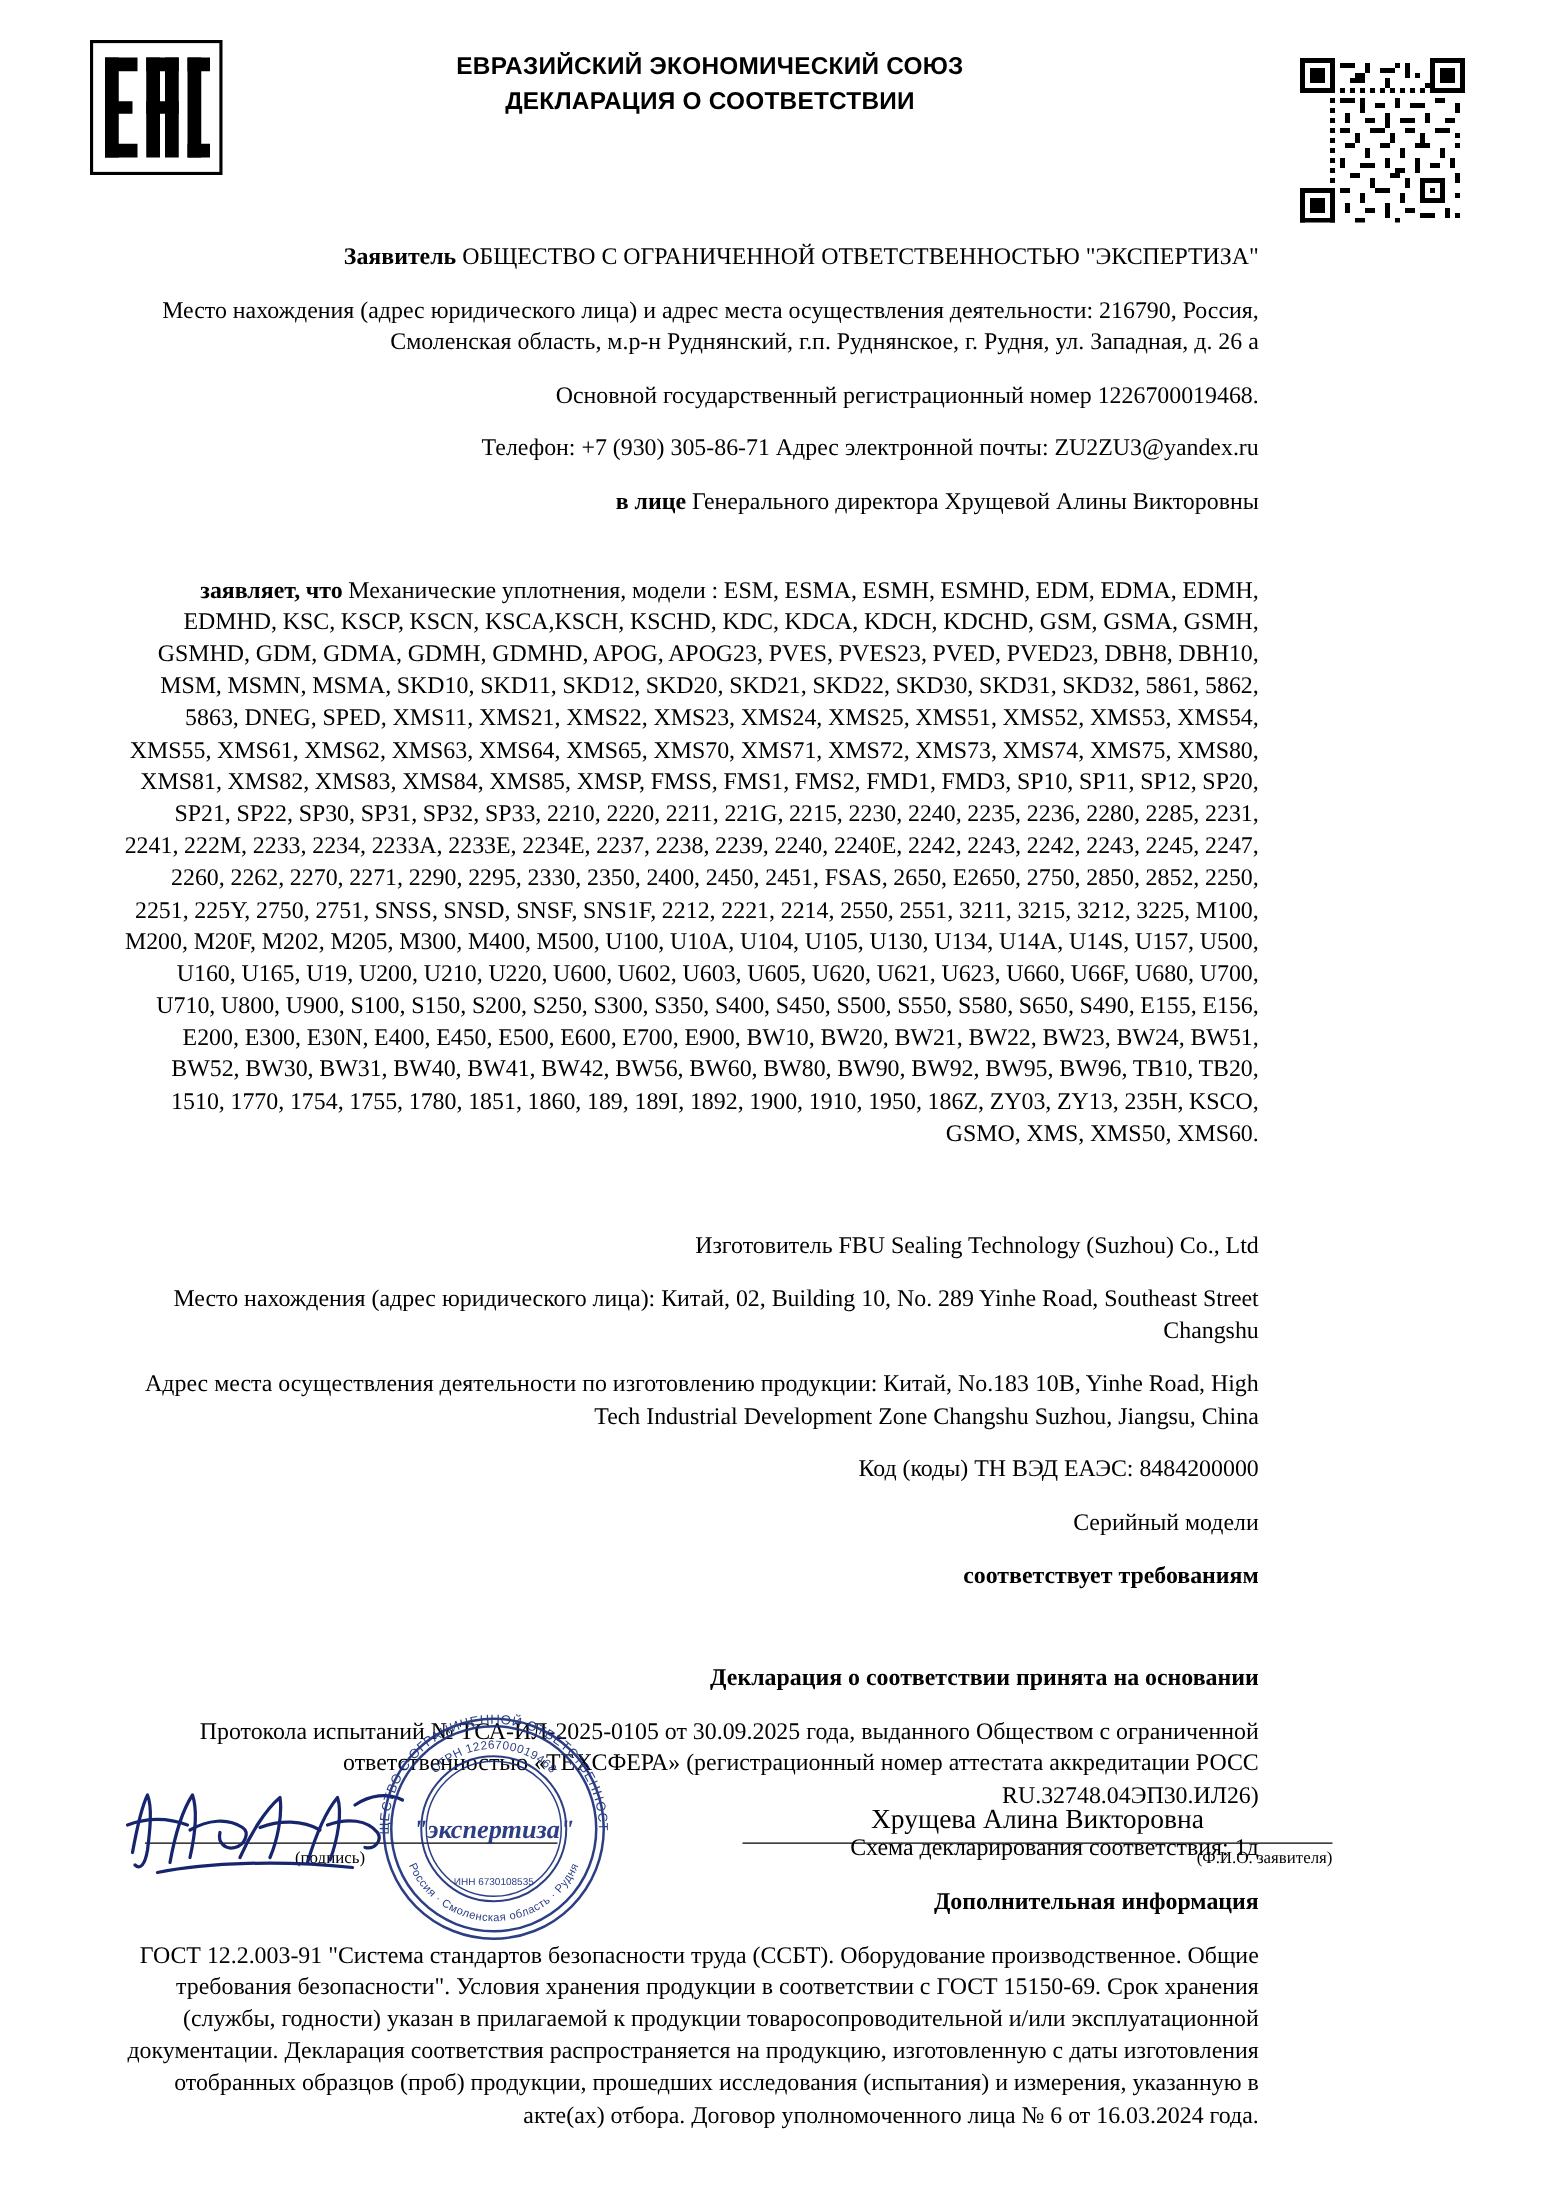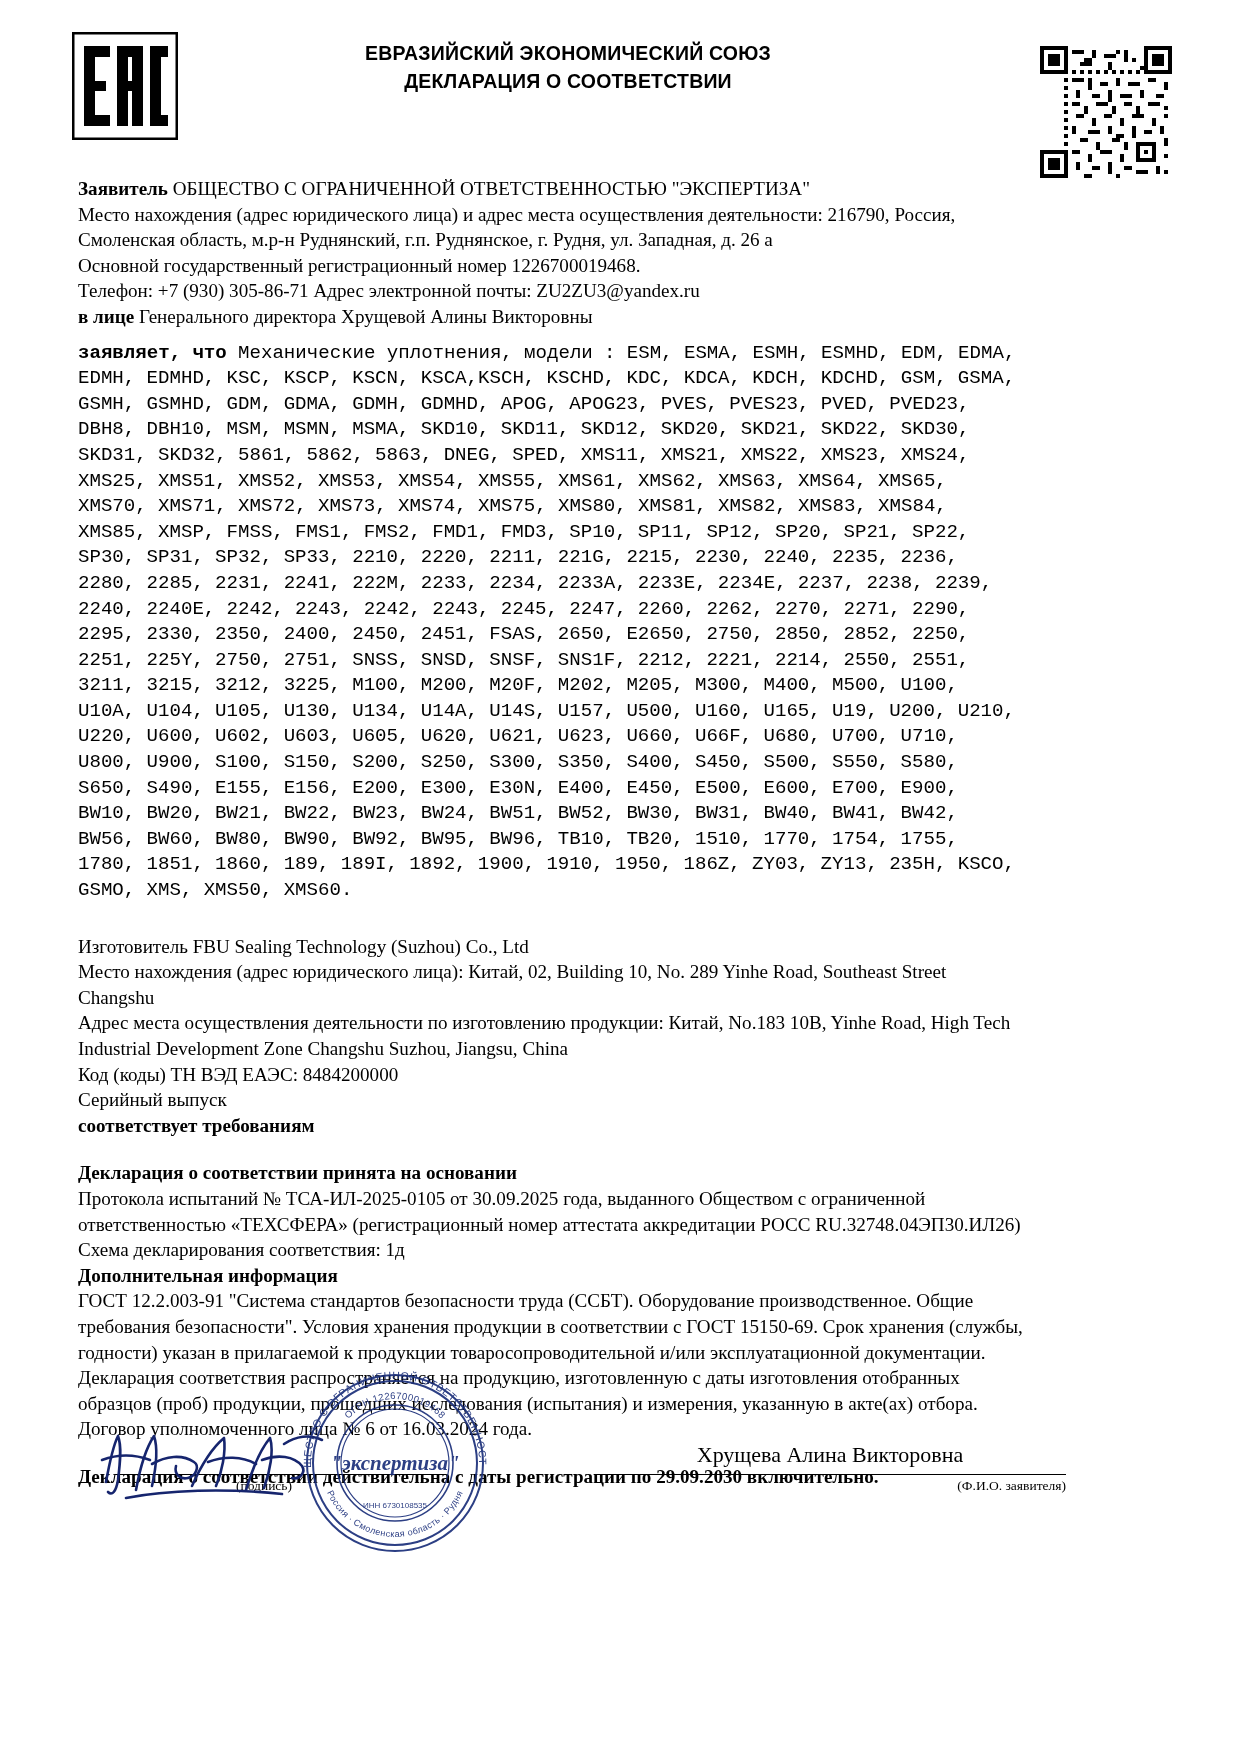--- a/index.html
+++ b/index.html
@@ -64,34 +64,33 @@
   
   .content {
     position: absolute;
     left: 78px;
     top: 176px;
     width: 946px;
     font-size: 19.1px;
     line-height: 25.6px;
   }
   .content p {
-    margin: 0;
-    text-align: left;
+    margin: 17px;
+    text-align: right;
   }
   .b { font-weight: bold; }
   .gap-sm { height: 11px; }
   .gap-md { height: 22px; }
   .gap-lg { height: 30px; }
 
   .models {
     margin: 0;
     text-align: justify;
     text-justify: inter-word;
     word-spacing: -0.2px;
-    font-family: Liberation Mono, monospace;
   }
 
   
   .sig-area {
     position: absolute;
     left: 78px;
     top: 1398px;
     width: 1000px;
   }
   .sig-row {
@@ -324,21 +323,21 @@
 
     <div class="gap-lg"></div>
 
     <p>
       <span>Изготовитель</span>
       <span>FBU Sealing Technology (Suzhou) Co., Ltd</span>
     </p>
     <p>Место нахождения (адрес юридического лица): Китай, 02, Building 10, No. 289 Yinhe Road, Southeast Street Changshu</p>
     <p>Адрес места осуществления деятельности по изготовлению продукции: Китай, No.183 10B, Yinhe Road, High Tech Industrial Development Zone Changshu Suzhou, Jiangsu, China</p>
     <p>Код (коды) ТН ВЭД ЕАЭС: 8484200000</p>
-    <p>Серийный выпуск</p>
+    <p>Серийный модели</p>
     <p class="b">соответствует требованиям</p>
 
     <div class="gap-md"></div>
 
     <p class="b">Декларация о соответствии принята на основании</p>
     <p>Протокола испытаний № ТСА-ИЛ-2025-0105 от 30.09.2025 года, выданного Обществом с ограниченной ответственностью «ТЕХСФЕРА» (регистрационный номер аттестата аккредитации РОСС RU.32748.04ЭП30.ИЛ26)</p>
     <p>Схема декларирования соответствия: 1д</p>
     <p class="b">Дополнительная информация</p>
     <p>ГОСТ 12.2.003-91 "Система стандартов безопасности труда (ССБТ). Оборудование производственное. Общие требования безопасности". Условия хранения продукции в соответствии с ГОСТ 15150-69. Срок хранения (службы, годности) указан в прилагаемой к продукции товаросопроводительной и/или эксплуатационной документации. Декларация соответствия распространяется на продукцию, изготовленную с даты изготовления отобранных образцов (проб) продукции, прошедших исследования (испытания) и измерения, указанную в акте(ах) отбора. Договор уполномоченного лица № 6 от 16.03.2024 года.</p>
 

